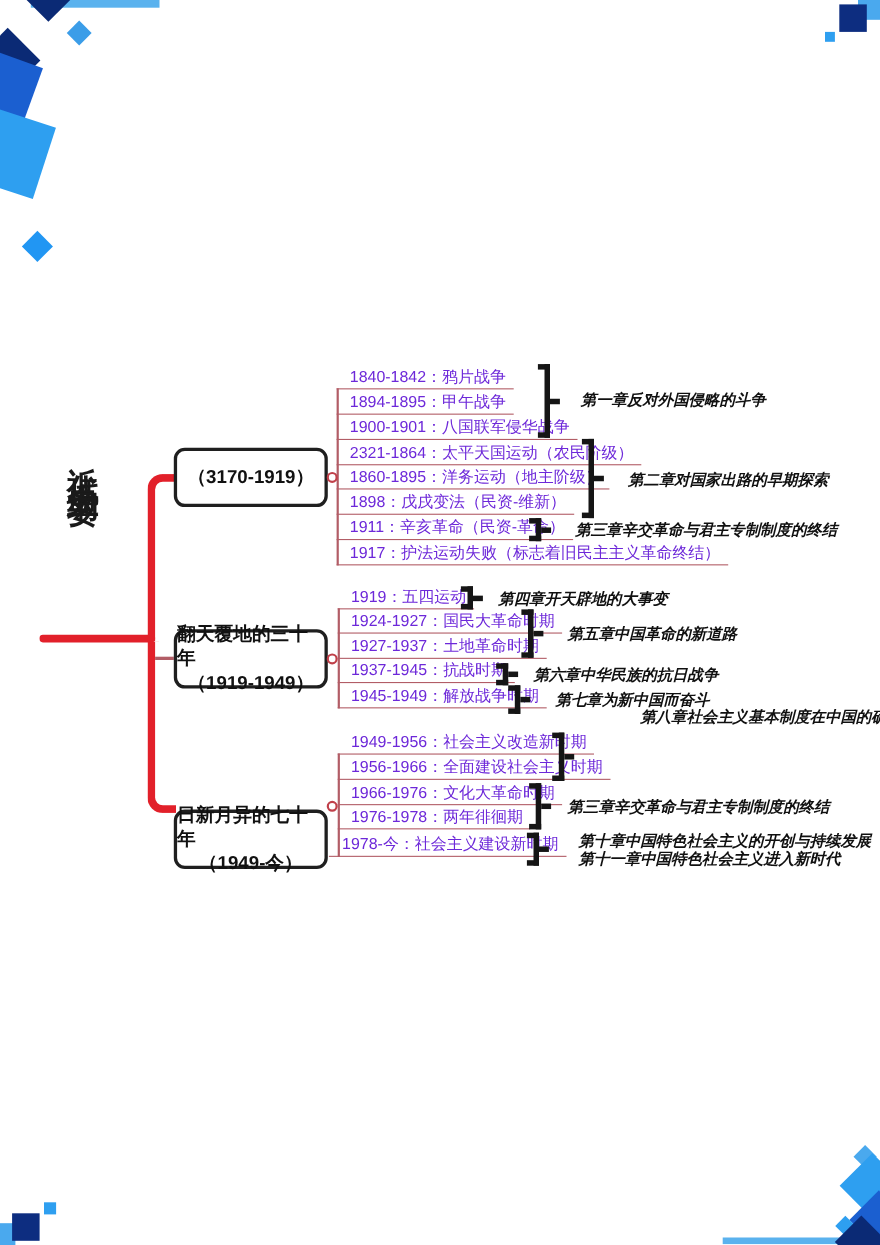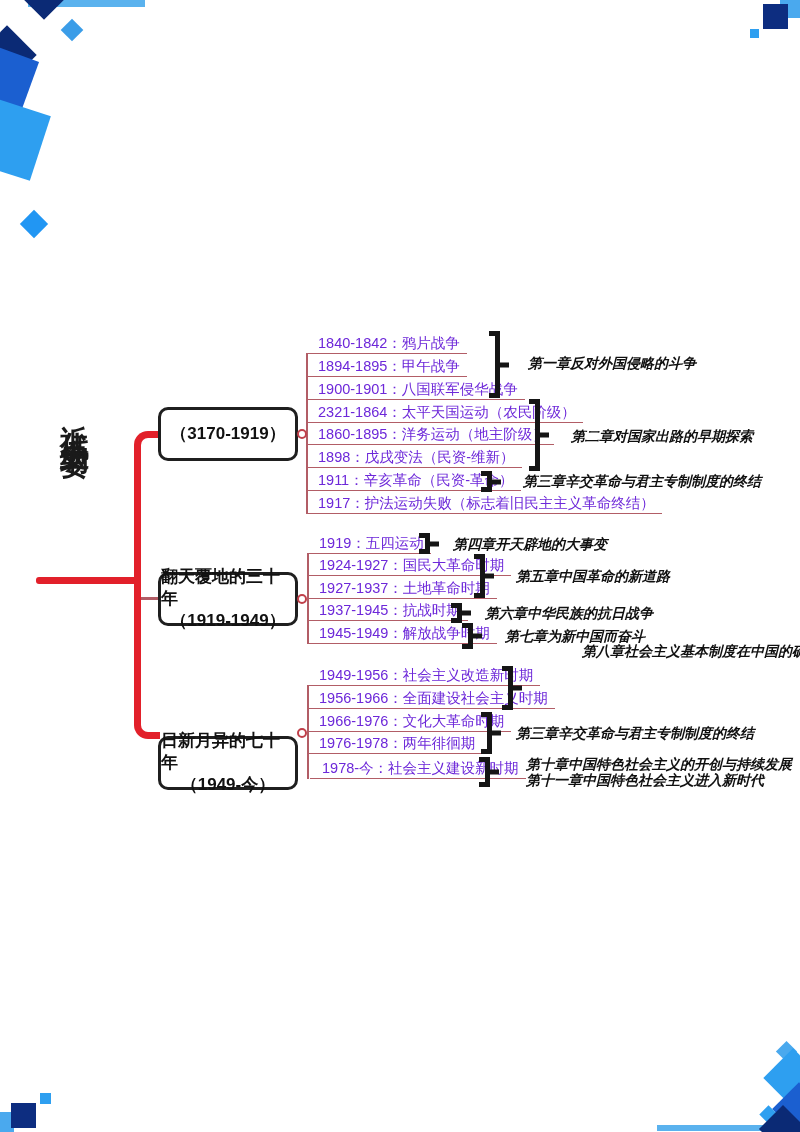--- a/index.html
+++ b/index.html
@@ -101,21 +101,21 @@
 <div class="item" style="left:307px;top:556px;">1924-1927：国民大革命时期</div>
 <div class="item" style="left:307px;top:579px;">1927-1937：土地革命时期</div>
 <div class="item" style="left:307px;top:601px;">1937-1945：抗战时期</div>
 <div class="item" style="left:307px;top:624px;">1945-1949：解放战争时期</div>
 
 <div class="vline" style="left:307px;top:685px;height:94px;"></div>
 <div class="item" style="left:307px;top:666px;">1949-1956：社会主义改造新时期</div>
 <div class="item" style="left:307px;top:689px;">1956-1966：全面建设社会主义时期</div>
 <div class="item" style="left:307px;top:712px;">1966-1976：文化大革命时期</div>
 <div class="item" style="left:307px;top:734px;">1976-1978：两年徘徊期</div>
-<div class="item" style="left:310px;top:759px;">1978-今：社会主义建设新时期</div>
+<div class="item" style="left:299px;top:759px;">1978-今：社会主义建设新时期</div>
 
 <div class="bracket" style="left:489px;top:331px;height:67px;">
     <div class="arm"></div>
   </div>
 <div class="bracket" style="left:529px;top:399px;height:72px;">
     <div class="arm"></div>
   </div>
 <div class="bracket" style="left:481px;top:471px;height:21px;">
     <div class="arm"></div>
   </div>

